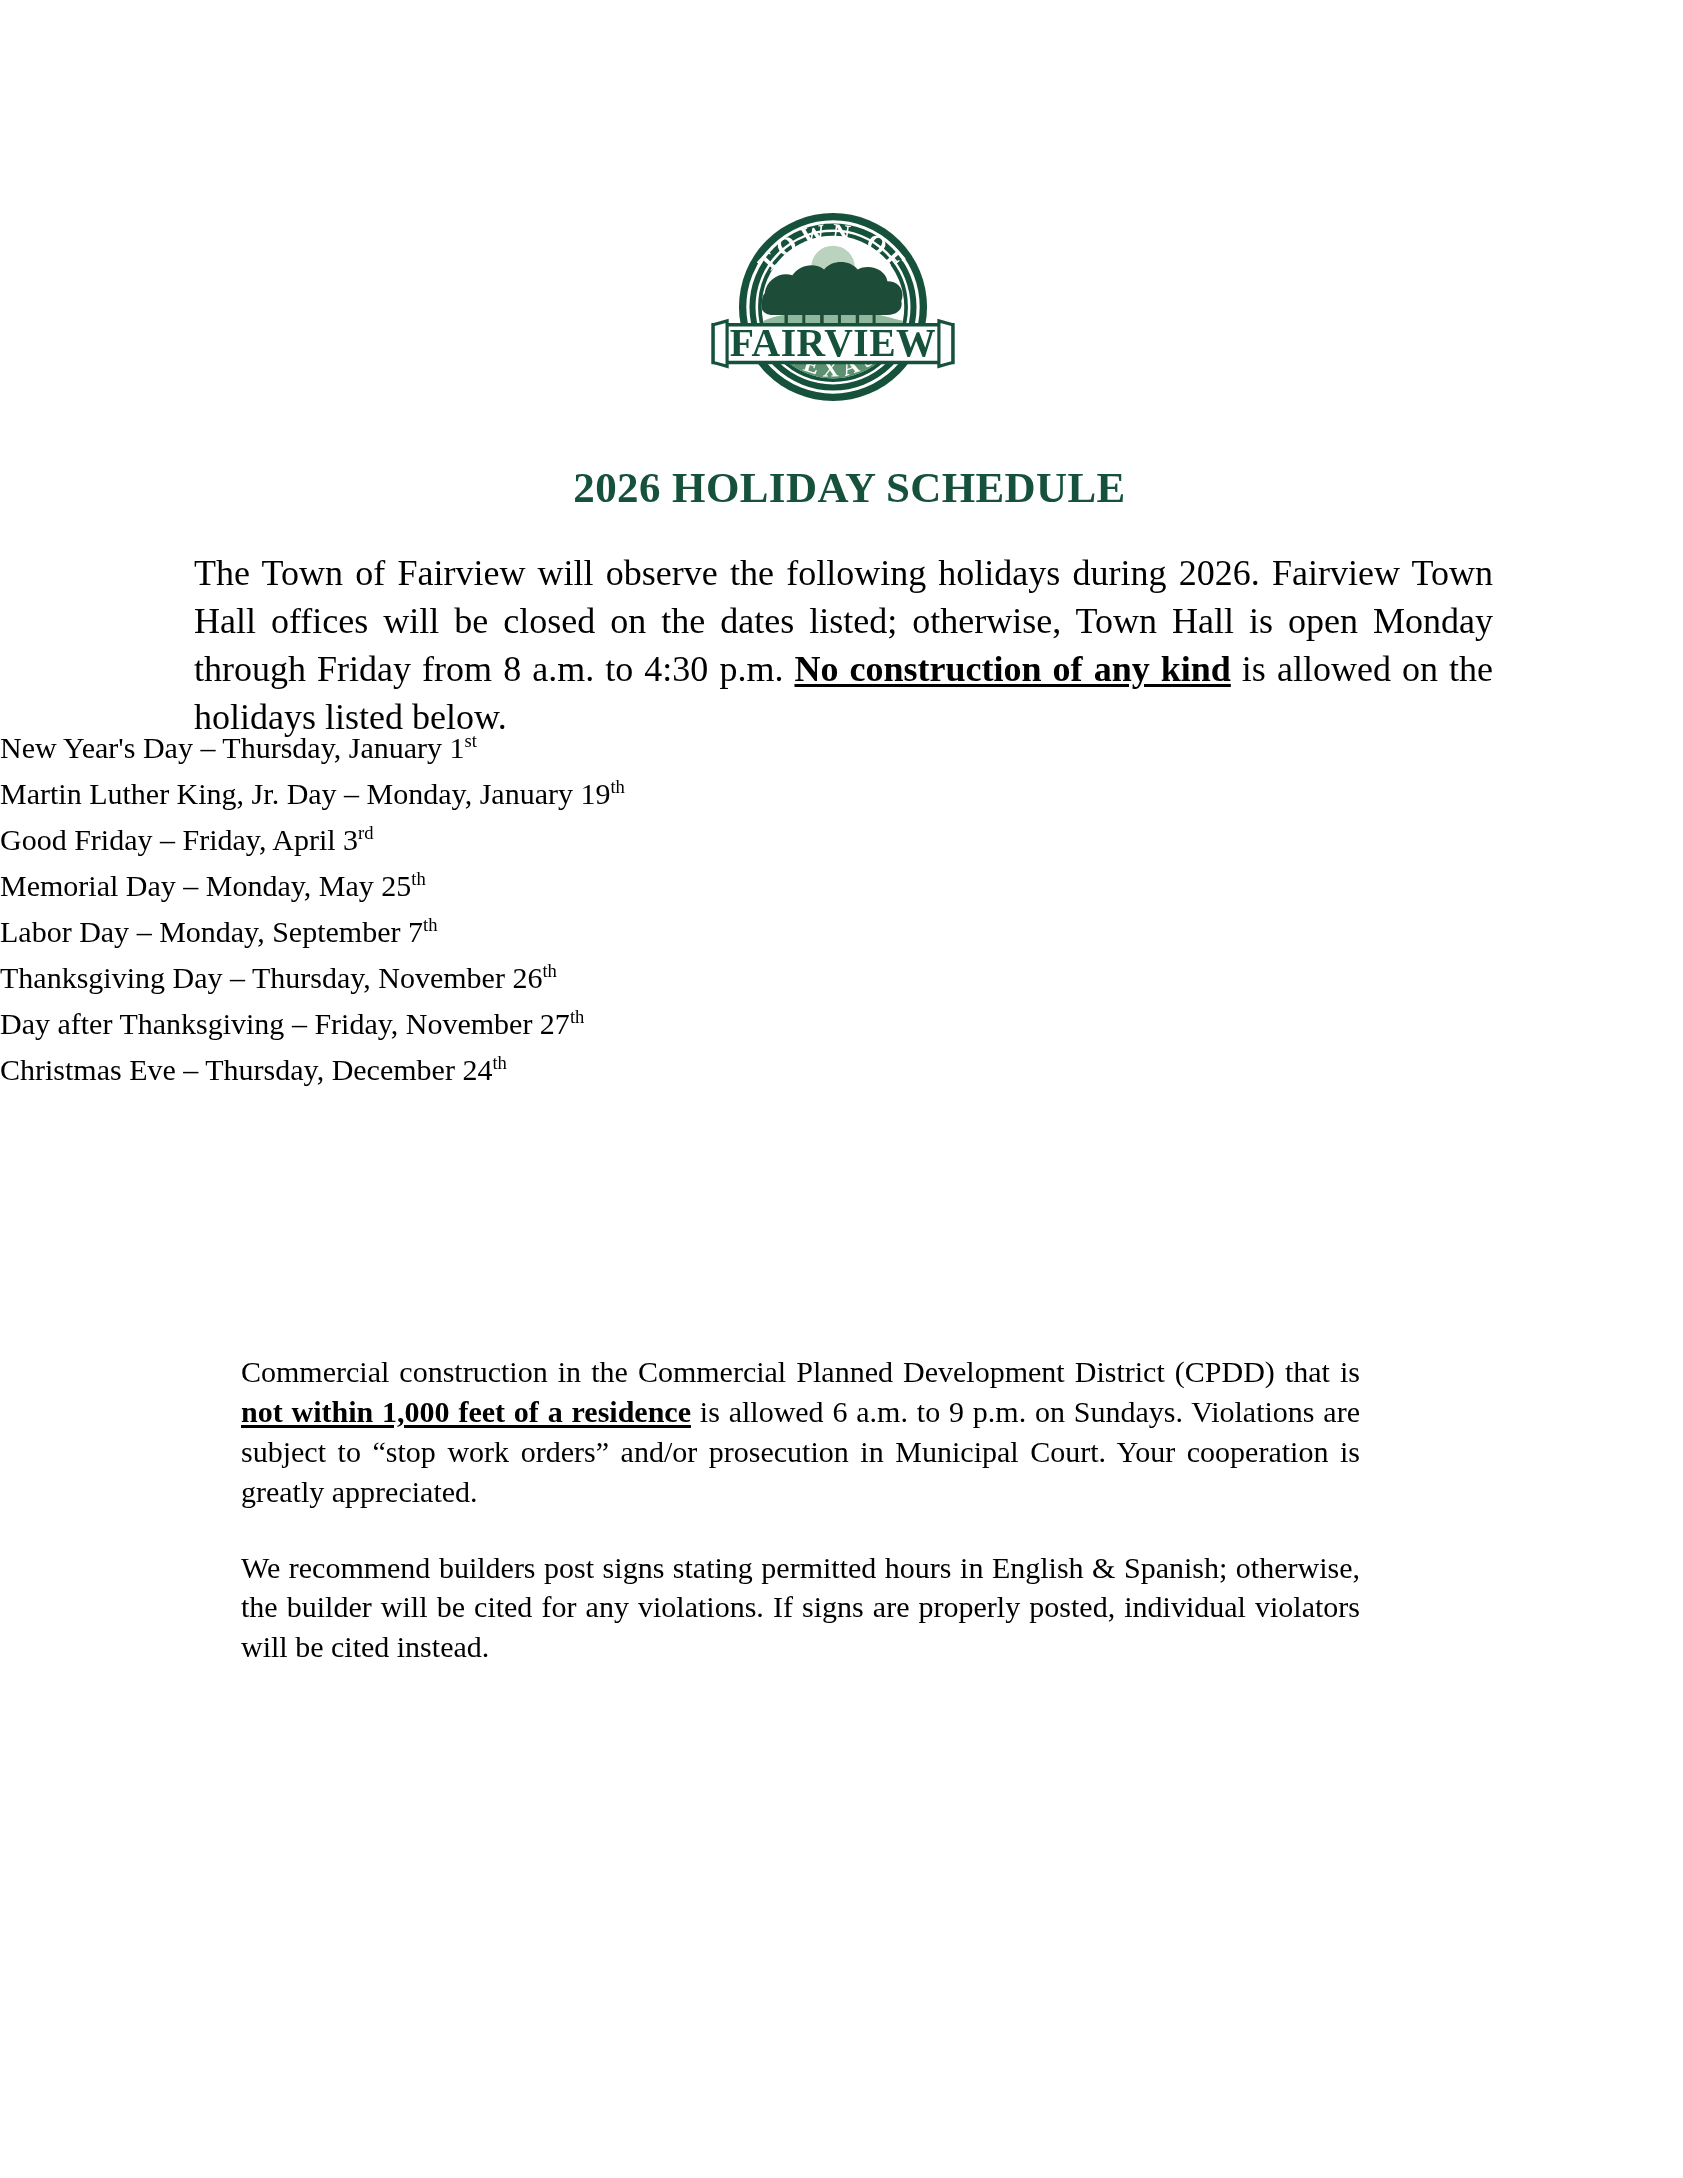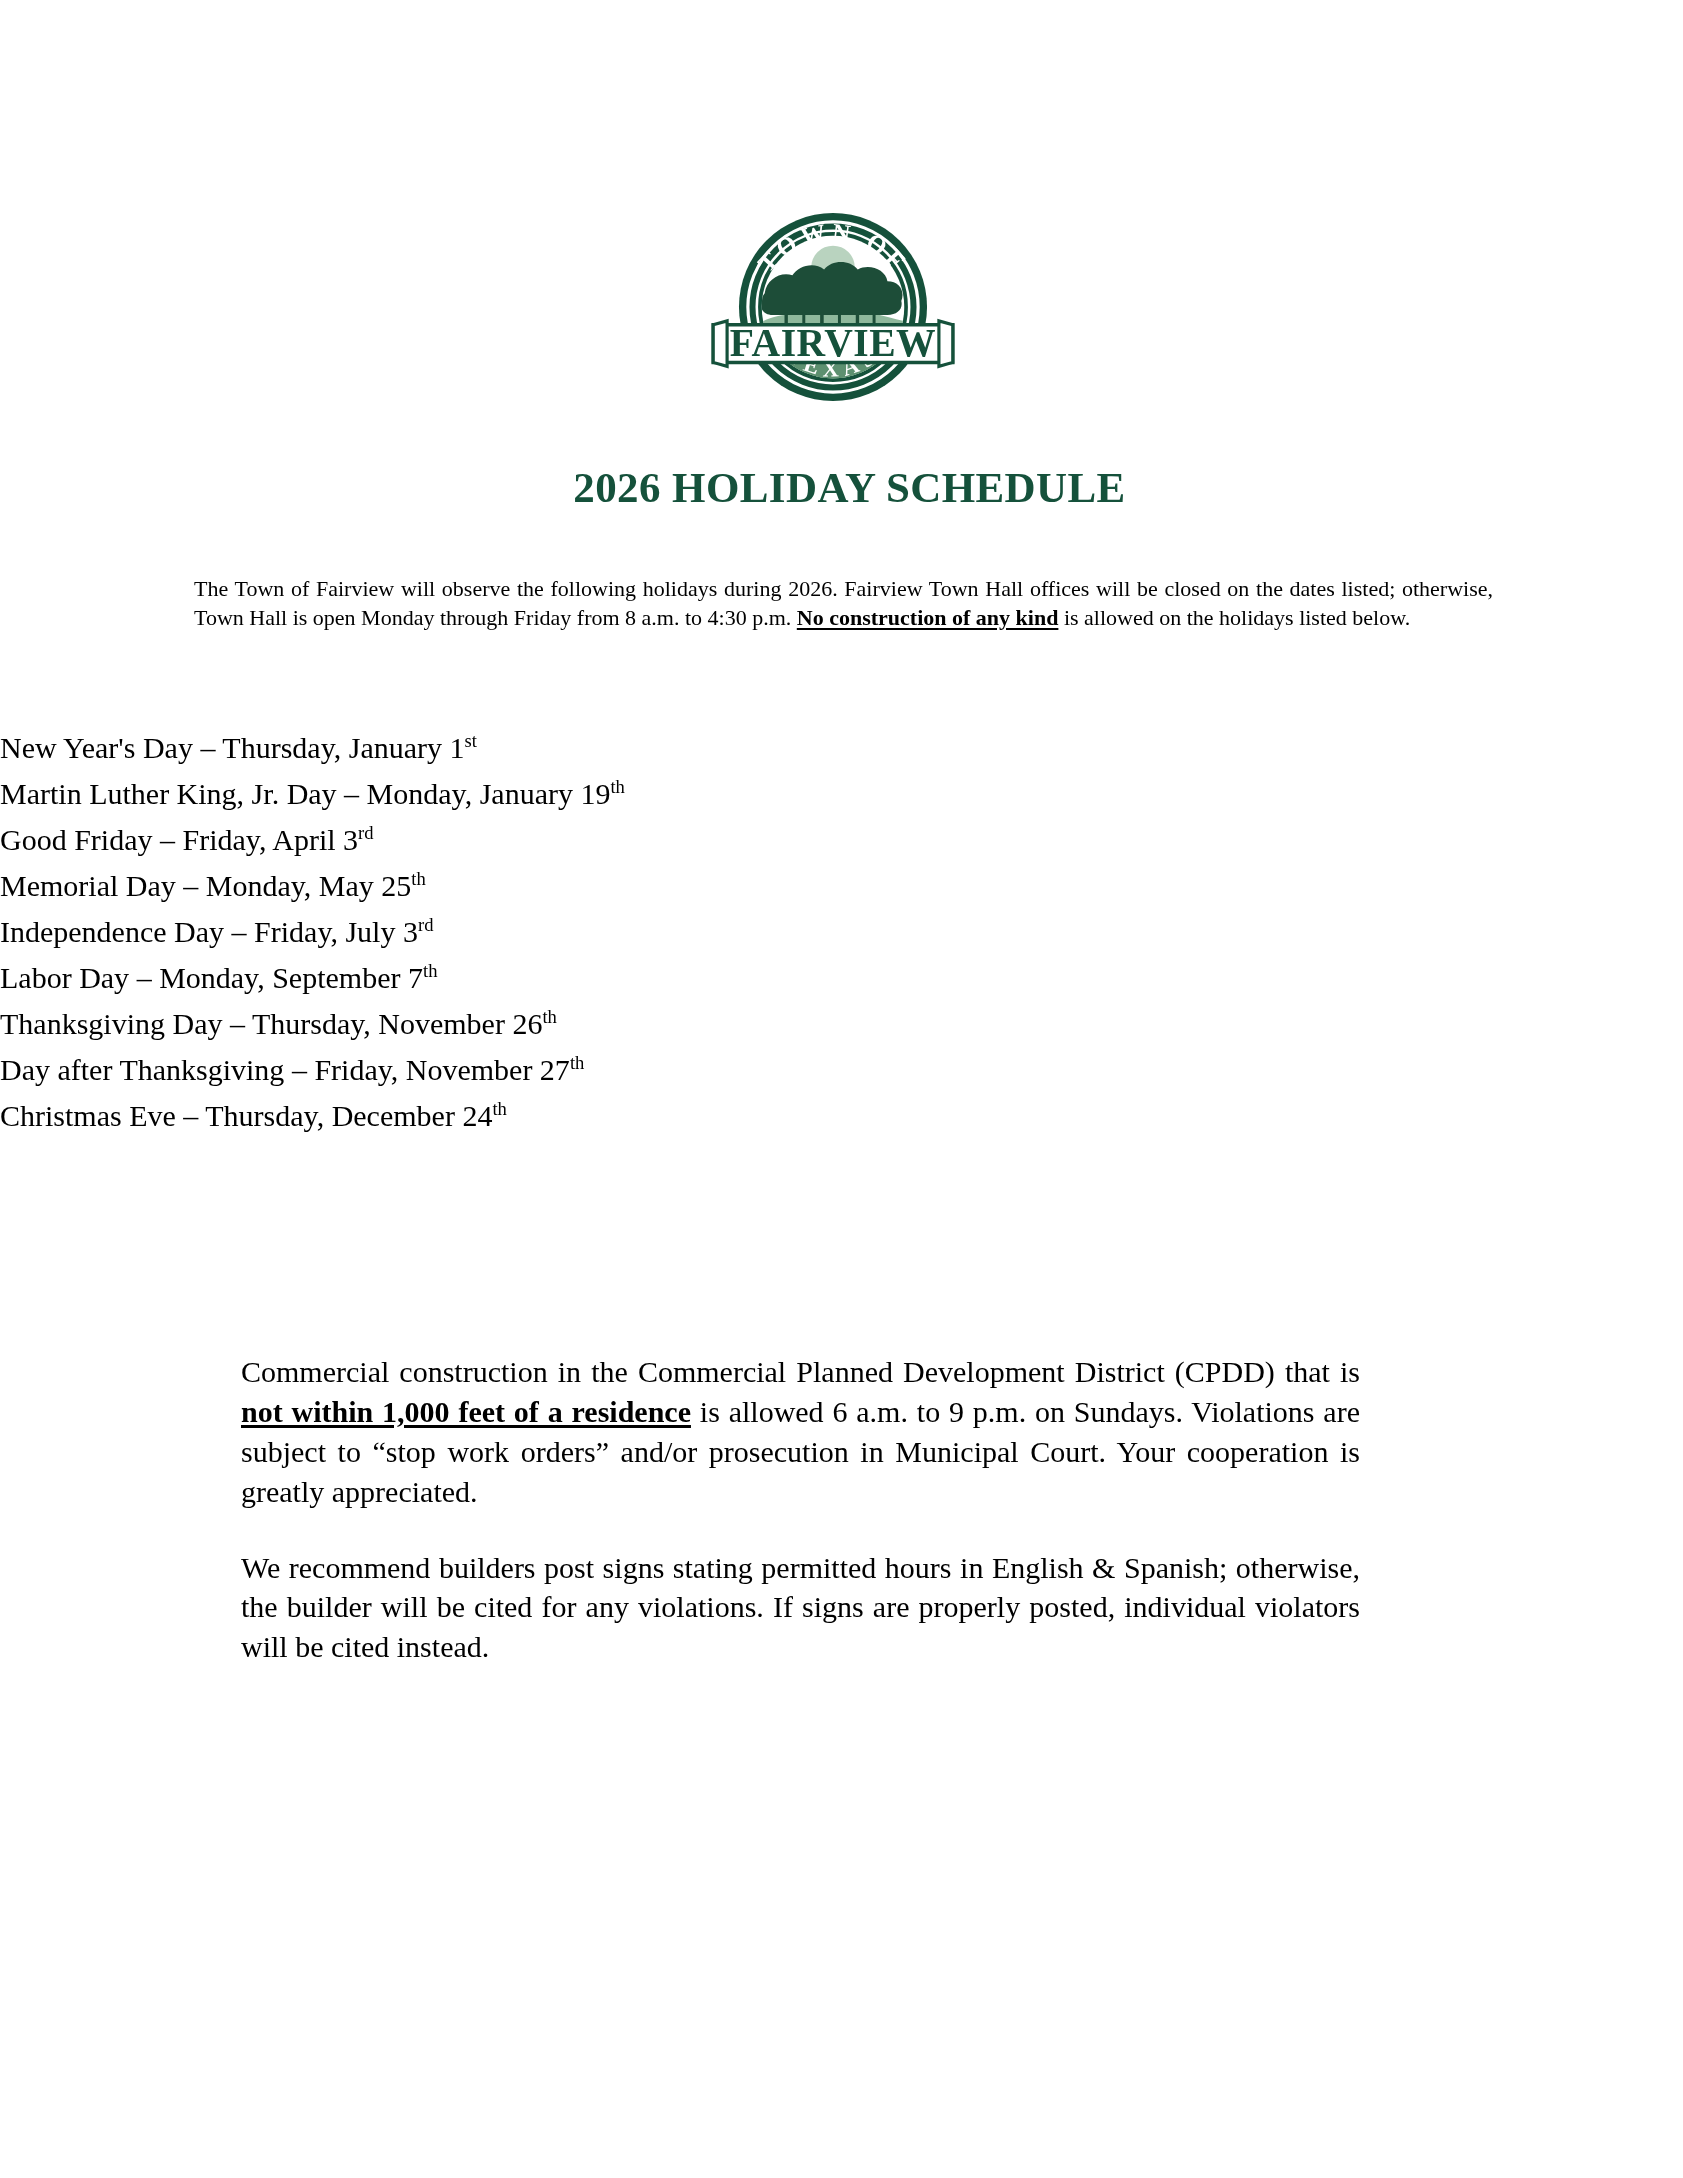--- a/index.html
+++ b/index.html
@@ -46,24 +46,24 @@
     font-size: 43px;
     font-weight: bold;
     letter-spacing: 0.4px;
     color: #15513b;
     font-family: "Liberation Serif", "DejaVu Serif", serif;
   }
 
   
   .intro {
     position: absolute;
-    top: 574px;
+    top: 550px;
     left: 194px;
     width: 1299px;
-    font-size: 22px;
+    font-size: 36px;
     line-height: 1.33;
     text-align: justify;
     text-justify: inter-word;
   }
   .intro b {
     font-weight: bold;
     text-decoration: underline;
     text-underline-offset: 3px;
   }
 
@@ -179,21 +179,20 @@
 
   <div class="intro">
     <span>The Town of Fairview will observe the following holidays during 2026. Fairview Town Hall offices will be closed on the dates listed; otherwise, Town Hall is open Monday through Friday from 8 a.m. to 4:30 p.m. </span><b>No construction of any kind</b><span> is allowed on the holidays listed below.</span>
   </div>
 
   <ul class="holiday-list" id="holiday-list">
       <li><span>New Year's Day</span> <span>–</span> <span>Thursday, January 1</span><sup class="ord">st</sup></li>
       <li><span>Martin Luther King, Jr. Day</span> <span>–</span> <span>Monday, January 19</span><sup class="ord">th</sup></li>
       <li><span>Good Friday</span> <span>–</span> <span>Friday, April 3</span><sup class="ord">rd</sup></li>
       <li><span>Memorial Day</span> <span>–</span> <span>Monday, May 25</span><sup class="ord">th</sup></li>
-      <li><span>Independence Day</span> <span>–</span> <span>Friday, July 3</span><sup class="ord">rd</sup></li>
       <li><span>Labor Day</span> <span>–</span> <span>Monday, September 7</span><sup class="ord">th</sup></li>
       <li><span>Thanksgiving Day</span> <span>–</span> <span>Thursday, November 26</span><sup class="ord">th</sup></li>
       <li><span>Day after Thanksgiving</span> <span>–</span> <span>Friday, November 27</span><sup class="ord">th</sup></li>
       <li><span>Christmas Eve</span> <span>–</span> <span>Thursday, December 24</span><sup class="ord">th</sup></li>
     </ul>
 
   <div class="body-block">
 
     <p><span>Commercial construction in the Commercial Planned Development District (CPDD) that is </span><b>not within 1,000 feet of a residence</b><span> is allowed 6 a.m. to 9 p.m. on Sundays. Violations are subject to “stop work orders” and/or prosecution in Municipal Court. Your cooperation is greatly appreciated.</span></p>
 

